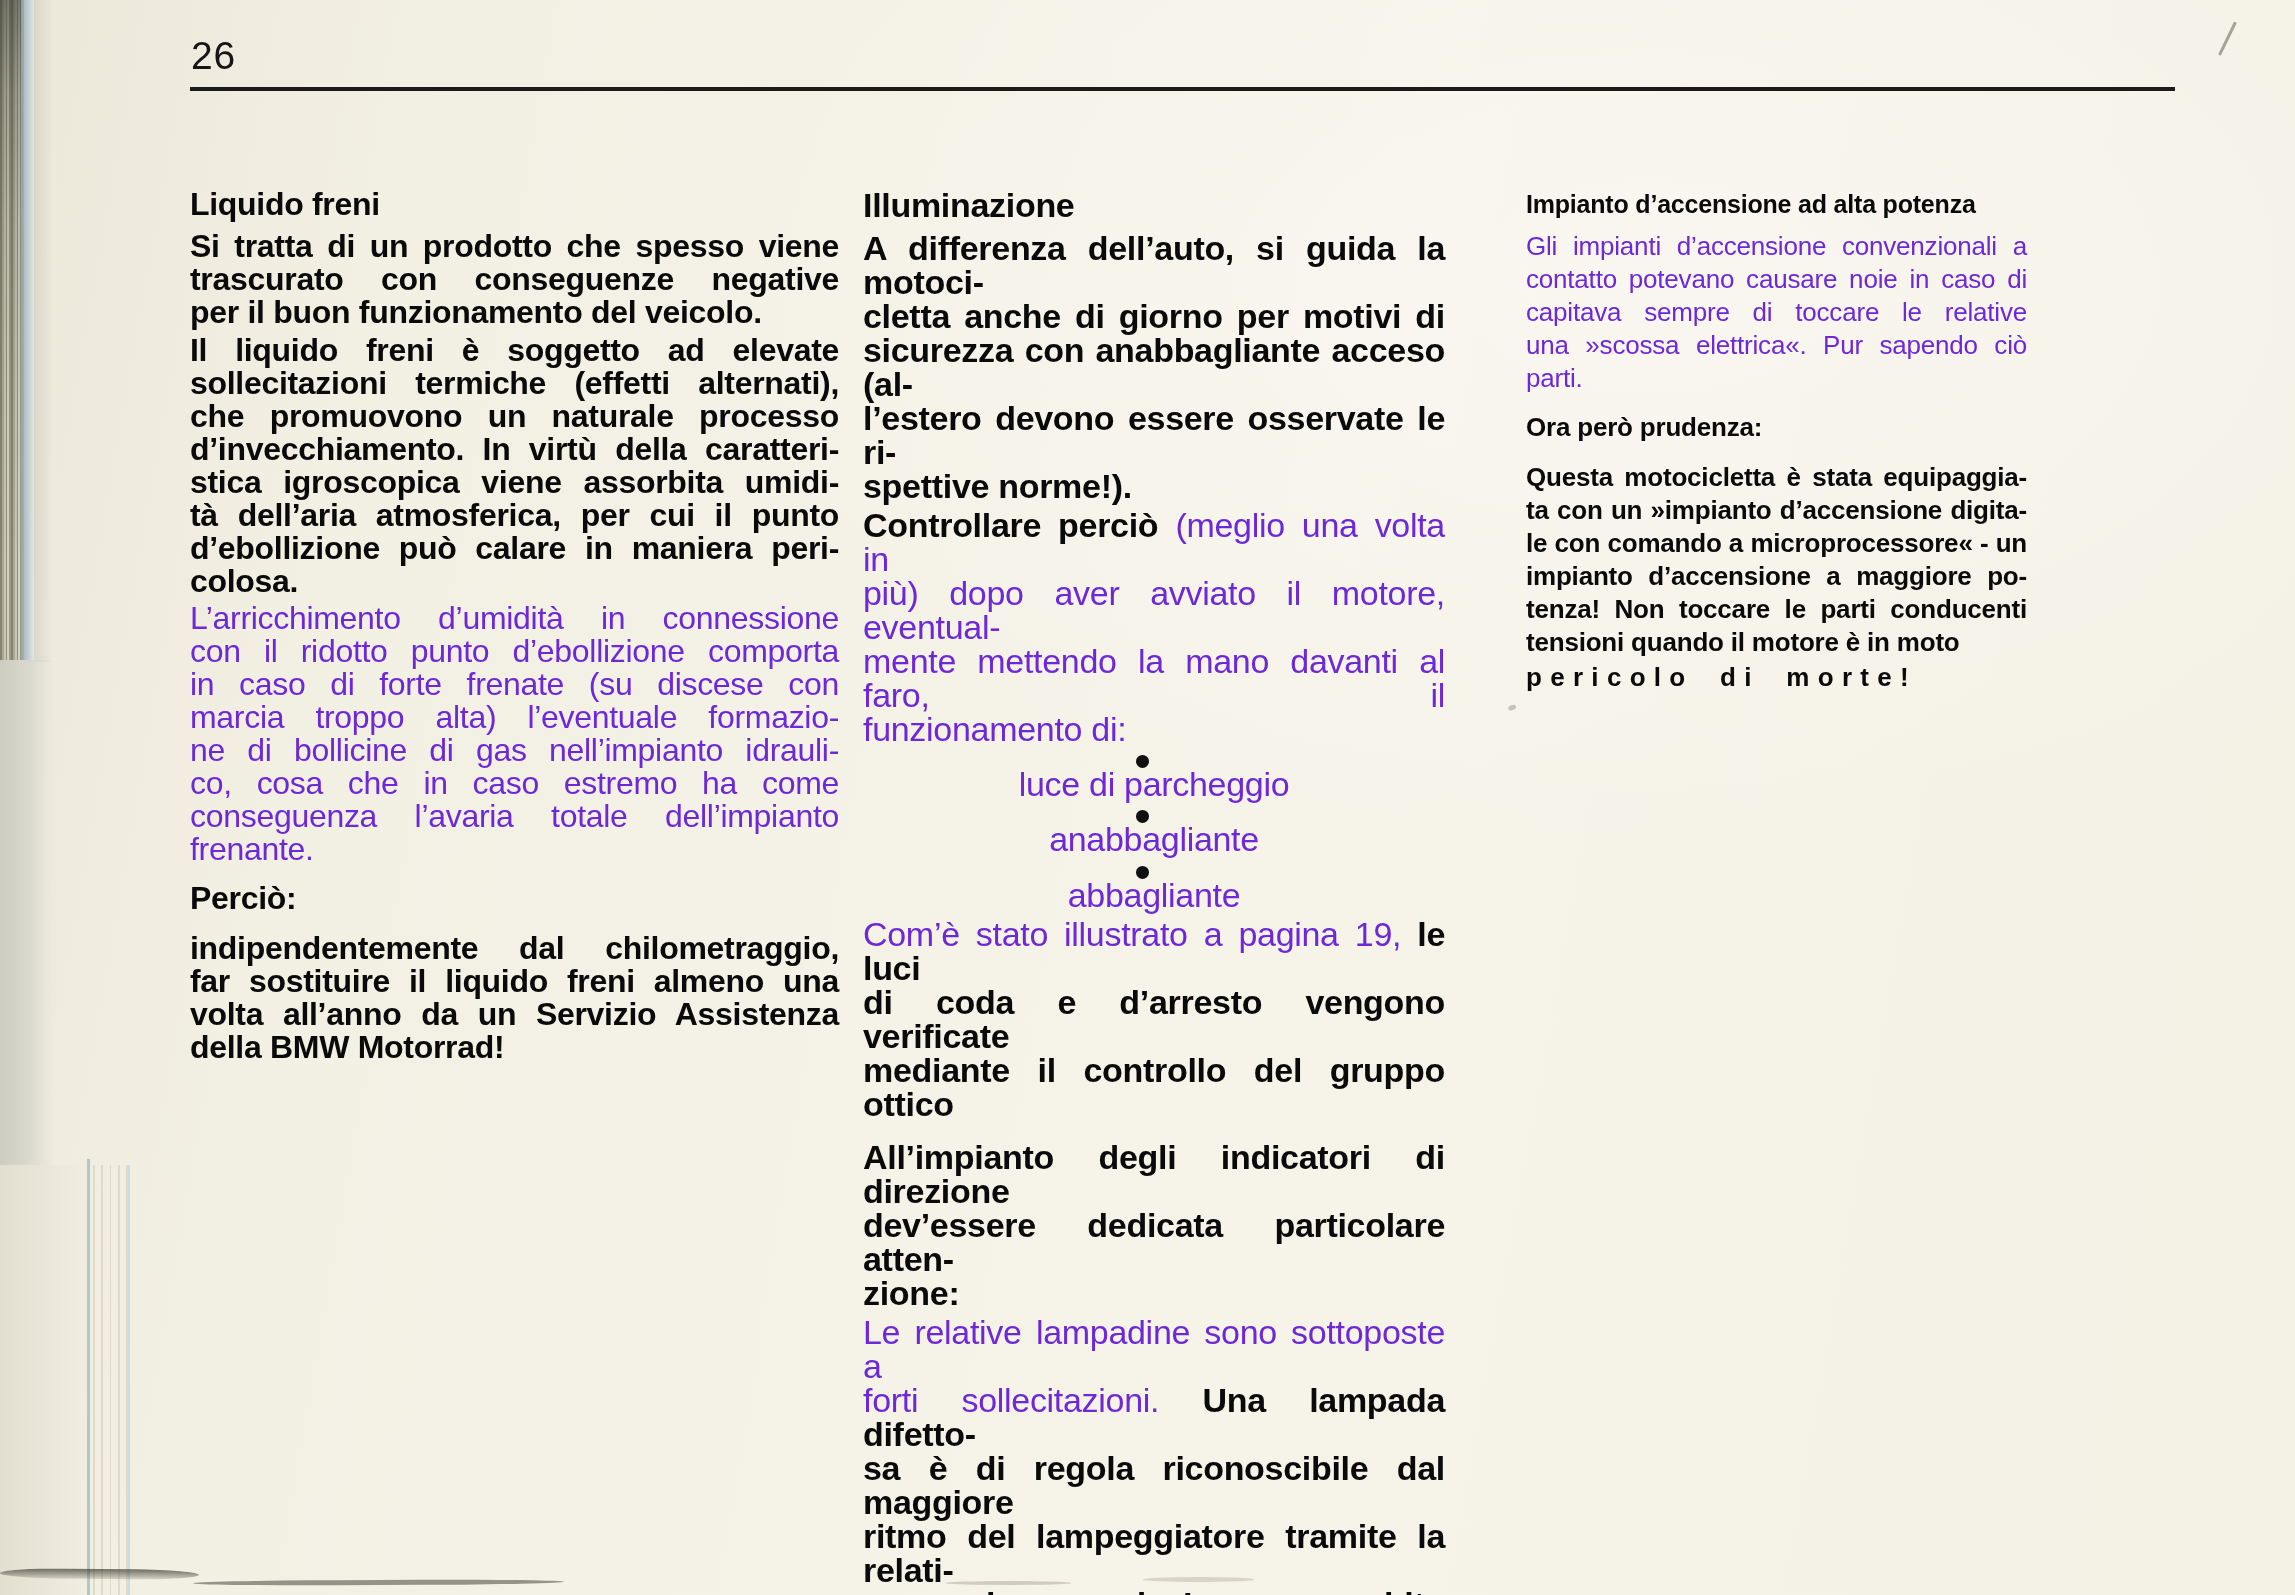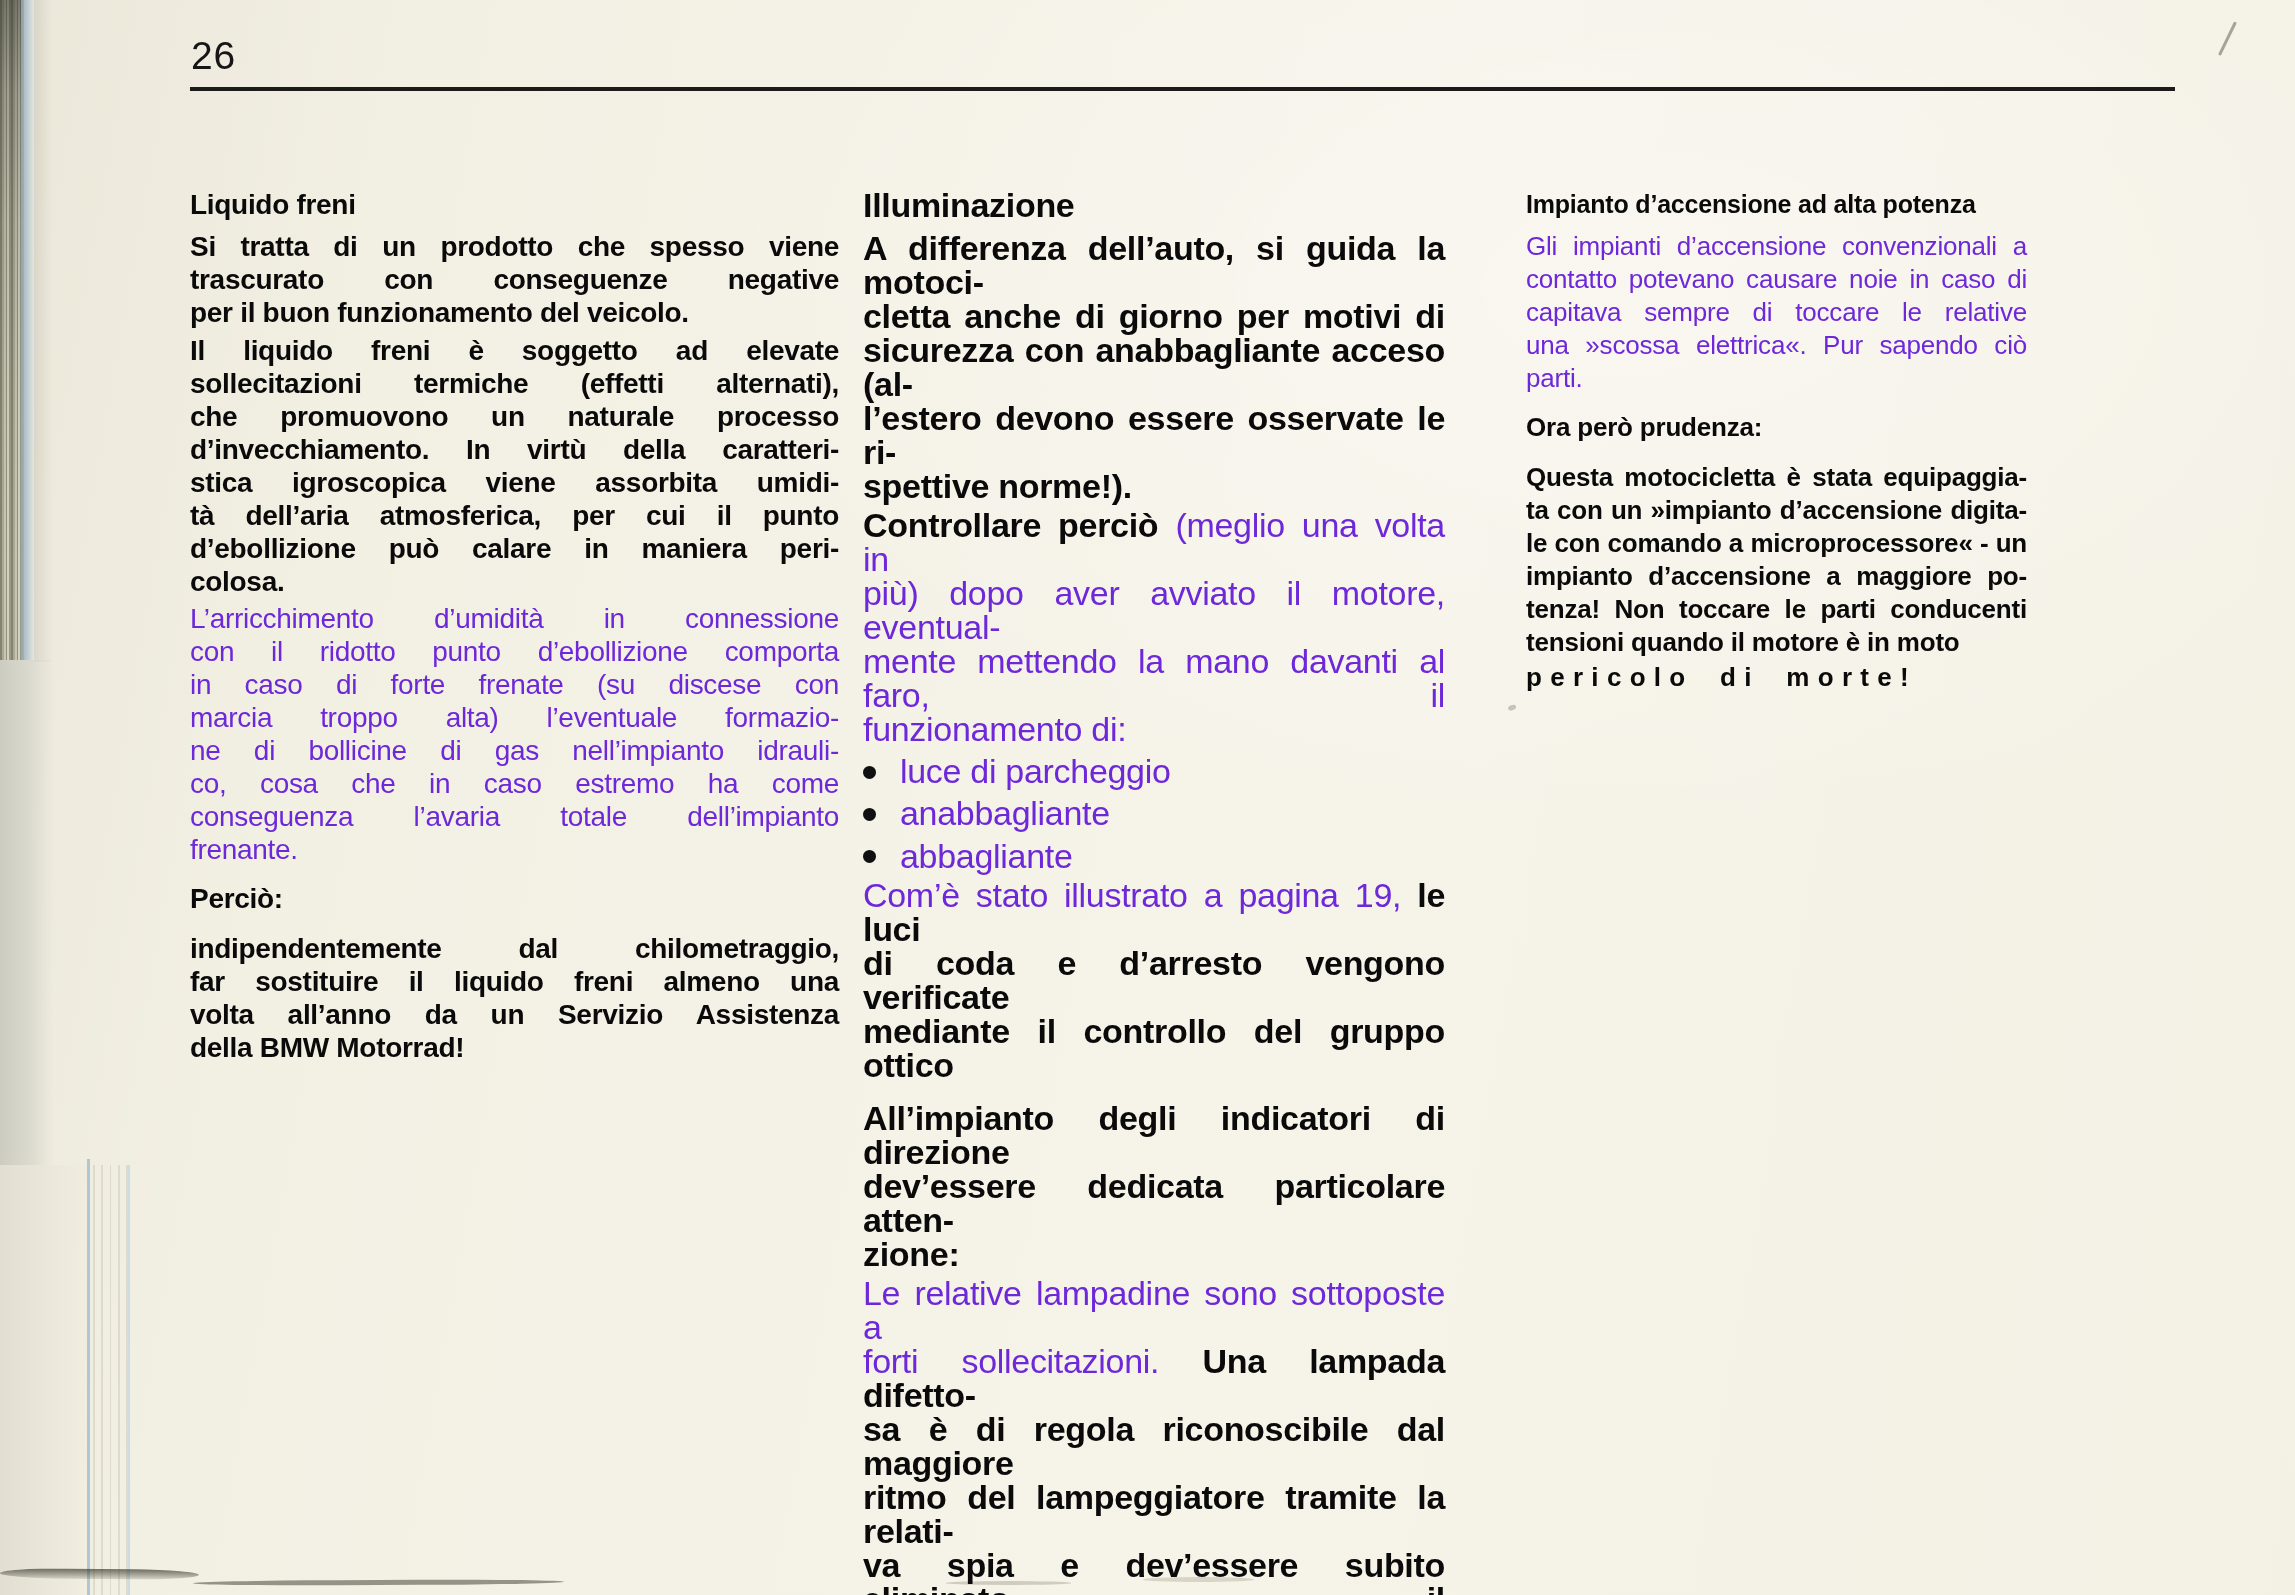--- a/index.html
+++ b/index.html
@@ -40,38 +40,38 @@
   .bottom-smudge-2{position:absolute;left:1143px;top:1577px;width:111px;height:4.6px;background:rgba(140,135,112,.28);border-radius:50%;}
   .scratch-tr{position:absolute;left:2226px;top:20.4px;width:2.8px;height:37px;background:#8b897c;opacity:.75;transform:rotate(26deg);border-radius:1.9px;}
   .speck{position:absolute;left:1508px;top:705px;width:8.3px;height:4.6px;background:#a7aaa2;opacity:.65;transform:rotate(-20deg);border-radius:50%;}
 
   
   .page-num{position:absolute;left:191px;top:35px;font-size:39px;line-height:41px;color:#161616;letter-spacing:0.9px;}
   .rule{position:absolute;left:190px;top:87px;width:1985px;height:3.7px;background:#1b1b19;}
 
   
   .col{position:absolute;top:188px;color:#141414;}
-  #col1{left:190px;width:649px;font-size:28px;line-height:33px;letter-spacing:-0.3px;}
+  #col1{left:190px;width:649px;font-size:32px;line-height:33px;letter-spacing:-0.3px;}
   #col2{left:863px;width:582px;font-size:34px;line-height:34px;letter-spacing:-0.3px;}
   #col3{left:1526px;width:501px;font-size:26px;line-height:33px;letter-spacing:-0.2px;}
 
   .heading{font-weight:700;color:#0a0a0a;margin:0 0 9.3px 0;text-align:left;}
   #col3 .heading{font-size:25px;}
   .subheading{font-weight:700;color:#0a0a0a;margin-top:16px;text-align:left;}
   .subheading + .para{margin-top:17px;}
   .para{margin-top:4.6px;}
   .para.section{margin-top:18.6px;}
   .line{text-align:justify;}
   .line.just{text-align-last:justify;}
   .b{font-weight:700;color:#0a0a0a;}
   .r{font-weight:400;color:#6d28d9;}
   .warn{font-family:"DejaVu Sans",sans-serif;font-size:1.12em;margin:0 5.6px;font-weight:400;}
 
   .bullets{margin-top:8.3px;}
-  .bullet-item{display:flex;align-items:center;}
+  .bullet-item{display:flex;align-items:center;flex-direction:column;}
   .bullet-item + .bullet-item{margin-top:8.3px;text-align:center;}
   .dot{width:13px;height:13px;border-radius:50%;background:#101010;margin-right:24px;flex:none;transform:translateY(0.9px);}
   .bullets + .para{margin-top:5.6px;}
 
   .spaced-line{margin-top:1.9px;font-weight:700;color:#0a0a0a;letter-spacing:8.3px;word-spacing:11px;text-align:left;}
 </style>
 </head>
 <body>
 
 <div class="paper"></div>

